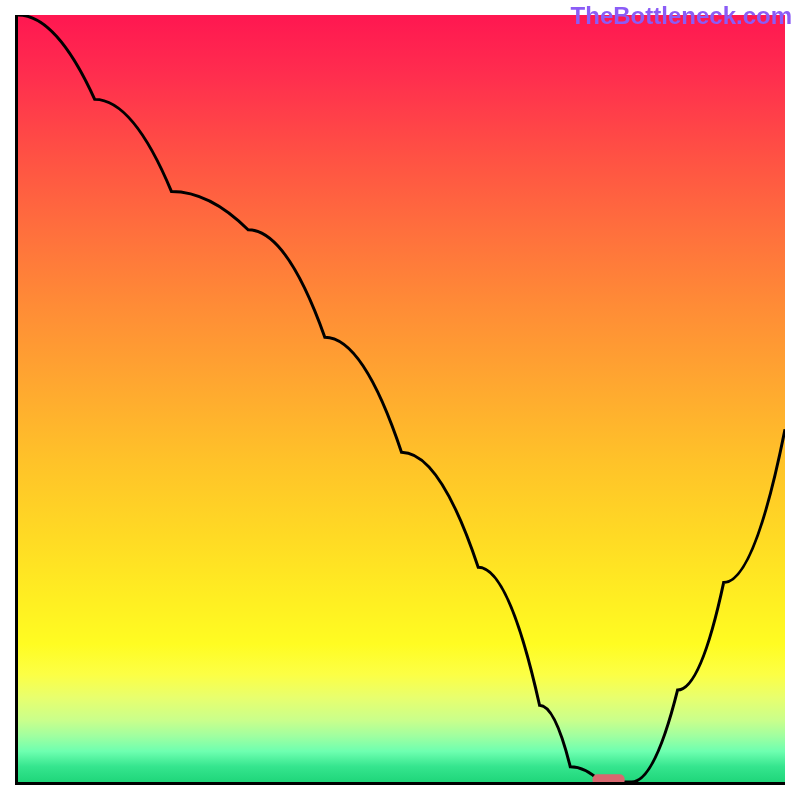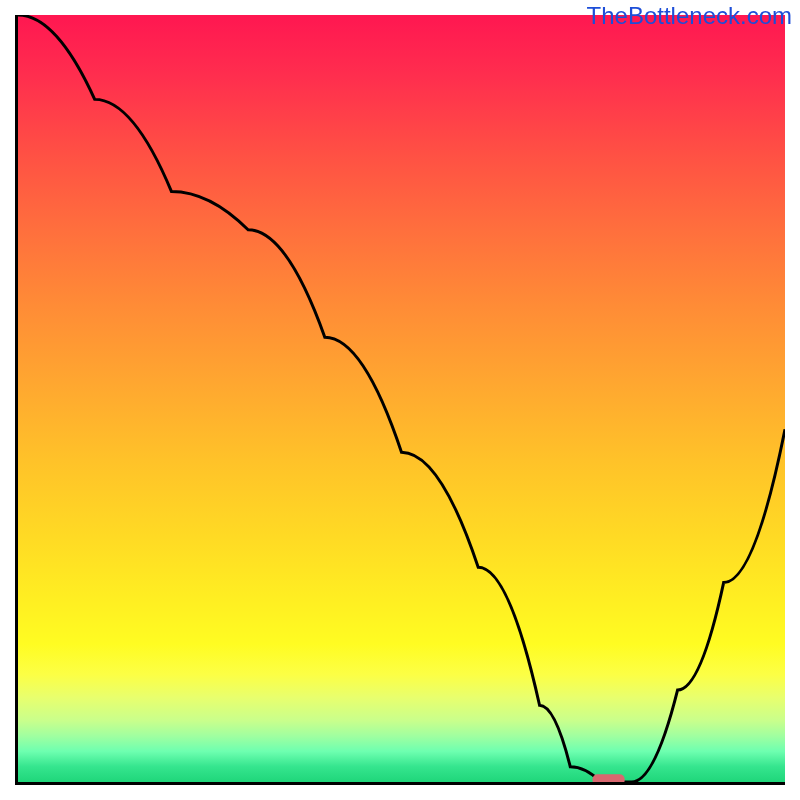--- a/index.html
+++ b/index.html
@@ -7,23 +7,23 @@
     width: 800px;
     height: 800px;
     background: #fff;
     position: relative;
     font-family: Arial, sans-serif;
   }
   .watermark {
     position: absolute;
     top: 2px;
     right: 8px;
-    color: #1d4ed8;
+    color: #8b5cf6;
     font-size: 24px;
-    font-weight: 400;
+    font-weight: 700;
     z-index: 10;
   }
   .chart-area {
     position: absolute;
     left: 15px;
     top: 15px;
     width: 770px;
     height: 770px;
     border-left: 3px solid #000;
     border-bottom: 3px solid #000;

